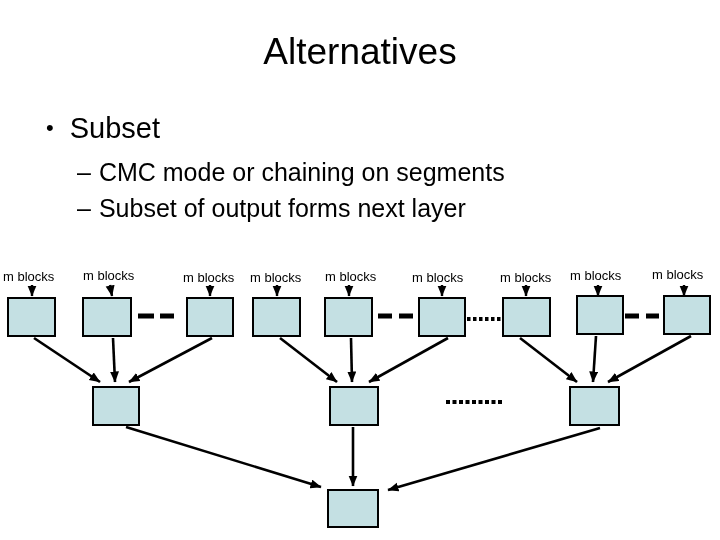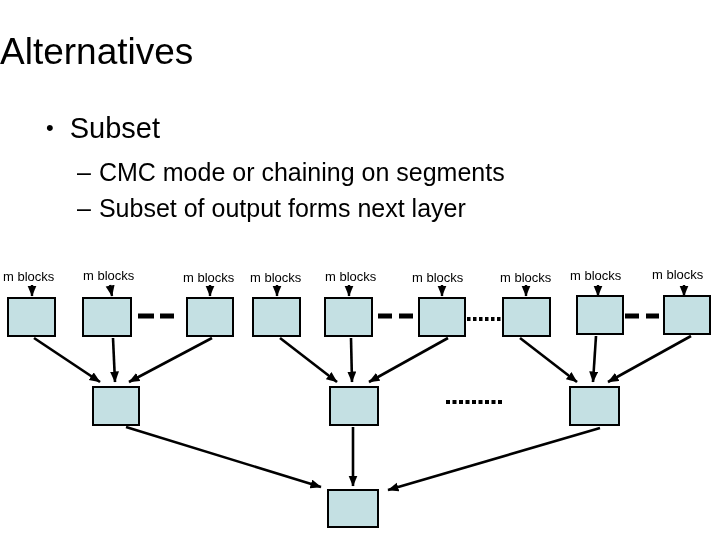--- a/index.html
+++ b/index.html
@@ -2,21 +2,21 @@
 <html><head>
 <meta charset="utf-8">
 <style>
   html,body { margin:0; padding:0; background:#ffffff; }
   #slide {
     position:relative; width:720px; height:540px; background:#ffffff;
     font-family:"Liberation Sans", sans-serif; color:#000; overflow:hidden;
   }
   .title {
     position:absolute; top:32px; left:0; width:720px;
-    text-align:left; font-size:37px; line-height:1.1; color:#000;
+    text-align:center; font-size:37px; line-height:1.1; color:#000;
   }
   .bullet-row { position:absolute; top:112px; left:46px; font-size:29px; }
   .bullet-row .marker { display:inline-block; font-size:22px; vertical-align:3px; margin-right:16px; }
   .sub-row { position:absolute; left:77px; font-size:25px; }
   .sub-row .marker { margin-right:8px; }
   #sub-row-1 { top:158px; }
   #sub-row-2 { top:194px; }
   svg.diagram { position:absolute; left:0; top:0; width:720px; height:540px; }
   svg.diagram text { font-family:"Liberation Sans", sans-serif; font-size:13px; fill:#000; }
   .edge { stroke:#000; stroke-width:2.6; fill:none; }

